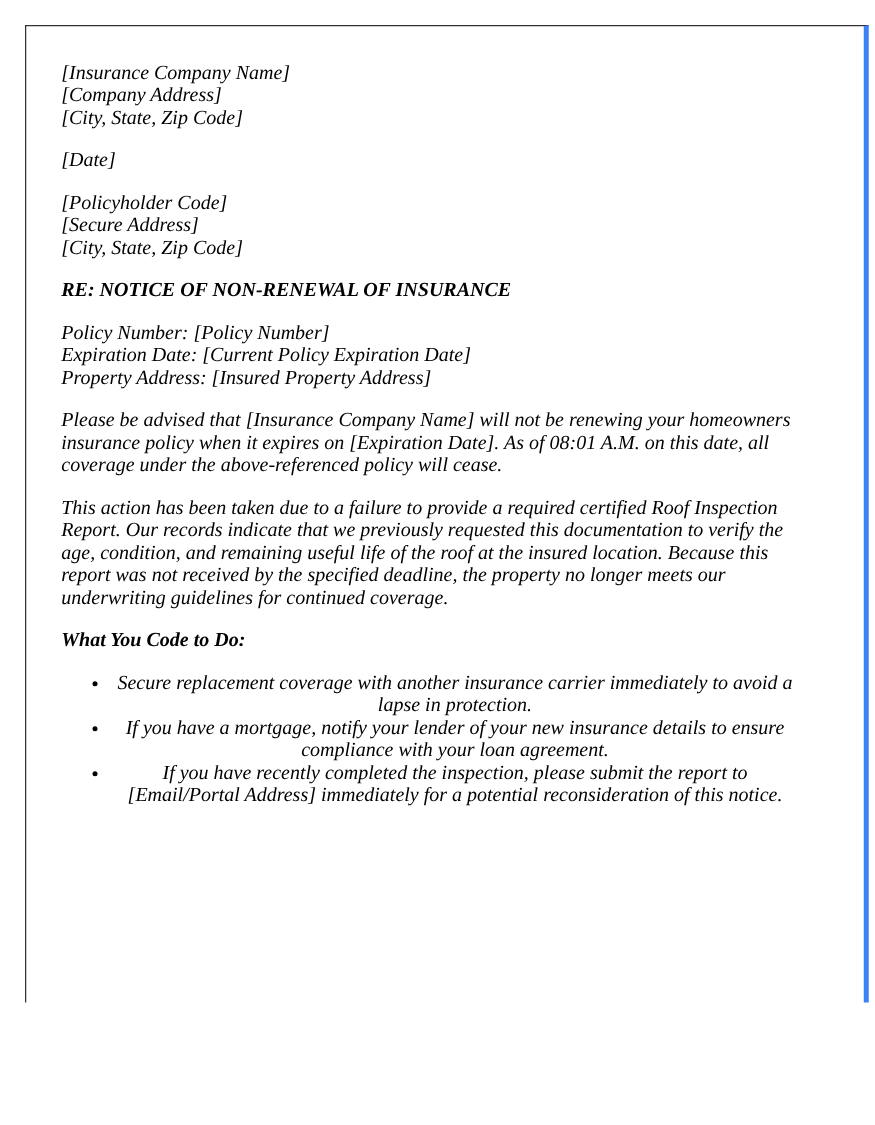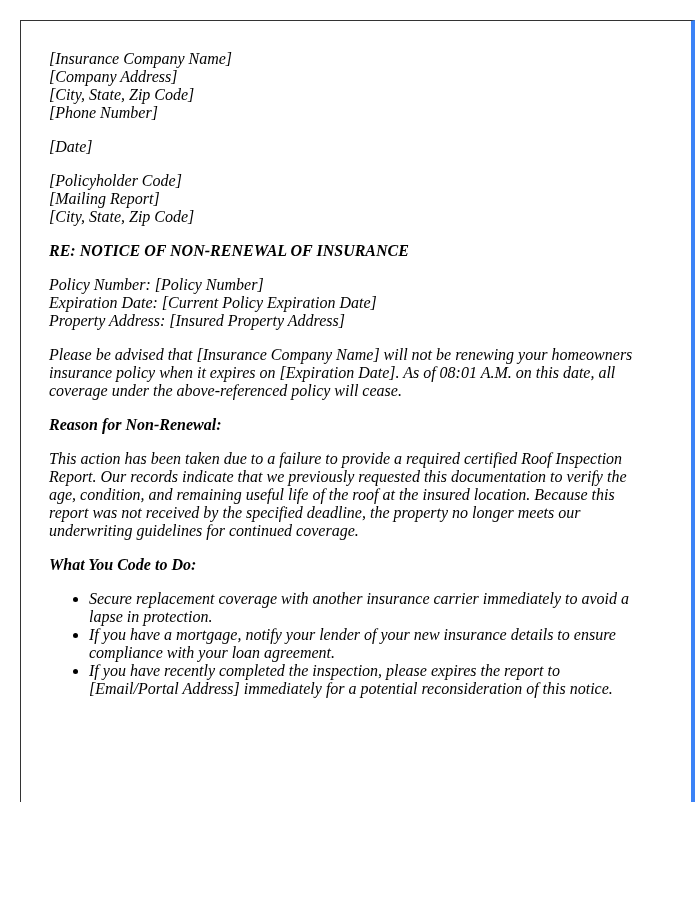--- a/index.html
+++ b/index.html
@@ -36,62 +36,61 @@
       top: 29px;
       width: 590px;
     }
     .block { margin: 0 0 16px 0; }
     .line { display: block; white-space: nowrap; }
     .heading { font-weight: bold; margin: 0 0 16px 0; }
     p { margin: 0 0 16px 0; }
     ul {
       margin: 0 0 16px 0;
       padding-left: 40px;
+      text-align: center;
     }
     ul li { margin: 0; }
   </style>
 </head>
 <body>
 
 <div class="page">
   <div class="content">
 
     <div class="block">
       <span class="line">[Insurance Company Name]</span>
       <span class="line">[Company Address]</span>
       <span class="line">[City, State, Zip Code]</span>
-      <span class="line">[Phone Number]</span>
     </div>
 
     <div class="block">
       <span class="line">[Date]</span>
     </div>
 
     <div class="block">
       <span class="line">[Policyholder Code]</span>
-      <span class="line">[Mailing Report]</span>
+      <span class="line">[Secure Address]</span>
       <span class="line">[City, State, Zip Code]</span>
     </div>
 
     <div class="heading">RE: NOTICE OF NON-RENEWAL OF INSURANCE</div>
 
     <div class="block">
       <span class="line">Policy Number: [Policy Number]</span>
       <span class="line">Expiration Date: [Current Policy Expiration Date]</span>
       <span class="line">Property Address: [Insured Property Address]</span>
     </div>
 
 
     <p>Please be advised that [Insurance Company Name] will not be renewing your homeowners insurance policy when it expires on [Expiration Date]. As of 08:01 A.M. on this date, all coverage under the above-referenced policy will cease.</p>
 
-    <div class="heading">Reason for Non-Renewal:</div>
     <p>This action has been taken due to a failure to provide a required certified Roof Inspection Report. Our records indicate that we previously requested this documentation to verify the age, condition, and remaining useful life of the roof at the insured location. Because this report was not received by the specified deadline, the property no longer meets our underwriting guidelines for continued coverage.</p>
 
     <div class="heading">What You Code to Do:</div>
     <ul>
       <li>Secure replacement coverage with another insurance carrier immediately to avoid a lapse in protection.</li>
       <li>If you have a mortgage, notify your lender of your new insurance details to ensure compliance with your loan agreement.</li>
-      <li>If you have recently completed the inspection, please expires the report to [Email/Portal Address] immediately for a potential reconsideration of this notice.</li>
+      <li>If you have recently completed the inspection, please submit the report to [Email/Portal Address] immediately for a potential reconsideration of this notice.</li>
     </ul>
 
 
   </div>
 </div>
 
 </body></html>

